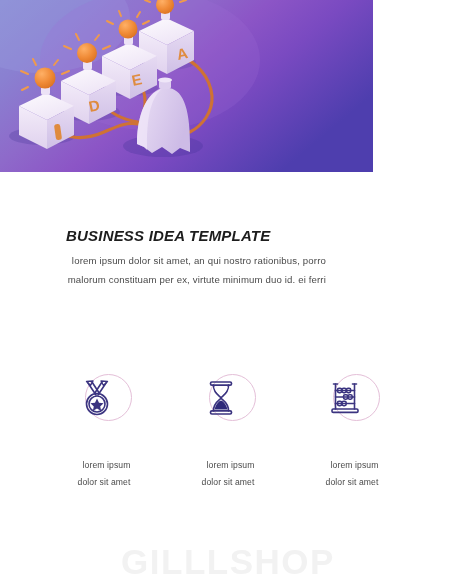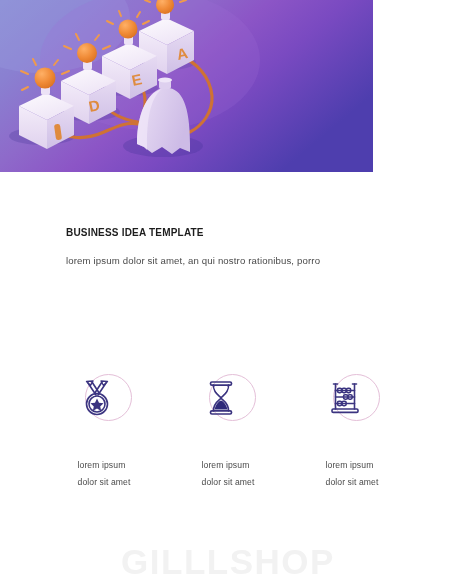--- a/index.html
+++ b/index.html
@@ -25,37 +25,38 @@
     overflow: hidden;
     background: linear-gradient(115deg, #8b8fd4 0%, #8a7fd0 18%, #8e6fca 36%, #9059c9 52%, #7f4fc4 68%, #6645bd 84%, #4f3fb0 100%);
   }
   .hero svg { display:block; width:373px; height:172px; }
 
   
   .title {
     position: absolute;
     left: 66px;
     top: 227px;
-    font-size: 10px;
+    font-size: 15px;
     font-weight: bold;
     letter-spacing: 0.2px;
     color: #1d1d1d;
     white-space: nowrap;
+    font-style: italic;
   }
   .body-text {
     position: absolute;
     left: 66px;
     top: 251px;
     width: 260px;
     font-size: 9.6px;
     line-height: 19px;
     color: #4a4a4a;
     letter-spacing: 0.15px;
   }
-  .body-text div { white-space: nowrap; }
+  .body-text div { white-space: nowrap; text-align: right; }
 
   
   .features {
     position: absolute;
     left: 42px;
     top: 372px;
     width: 372px;
     display: flex;
   }
   .feature {
@@ -83,21 +84,21 @@
     position: absolute;
     left: 4px;
     top: 6px;
     width: 40px;
     height: 40px;
   }
   .feature-badge .glyph svg { display: block; width: 40px; height: 40px; }
 
   .feature-label {
     margin-top: 23px;
-    text-align: left;
+    text-align: right;
     font-size: 8.6px;
     line-height: 17px;
     color: #4a4a4a;
     letter-spacing: 0.1px;
   }
 
   
   .watermark {
     position: absolute;
     left: 0;
@@ -232,20 +233,21 @@
       <rect x="159" y="80" width="12" height="9" rx="2" fill="#ded0ef"></rect>
       <ellipse cx="165" cy="80" rx="7" ry="2.6" fill="#efe6f8"></ellipse>
     </g>
   </svg>
 </div>
 
 <div class="title">BUSINESS IDEA TEMPLATE</div>
 
 <div class="body-text">
   <div>lorem ipsum dolor sit amet, an qui nostro rationibus, porro</div>
+  <div>malorum constituam per ex, virtute minimum  duo id. ei ferri</div>
 </div>
 
 <div class="features">
 
   <div class="feature">
     <div class="feature-badge">
       <div class="ring"></div>
       <div class="glyph">
         <svg viewBox="0 0 40 40" xmlns="http://www.w3.org/2000/svg">
           <g fill="none" stroke="#3b3480" stroke-width="1.6" stroke-linecap="round" stroke-linejoin="round">

